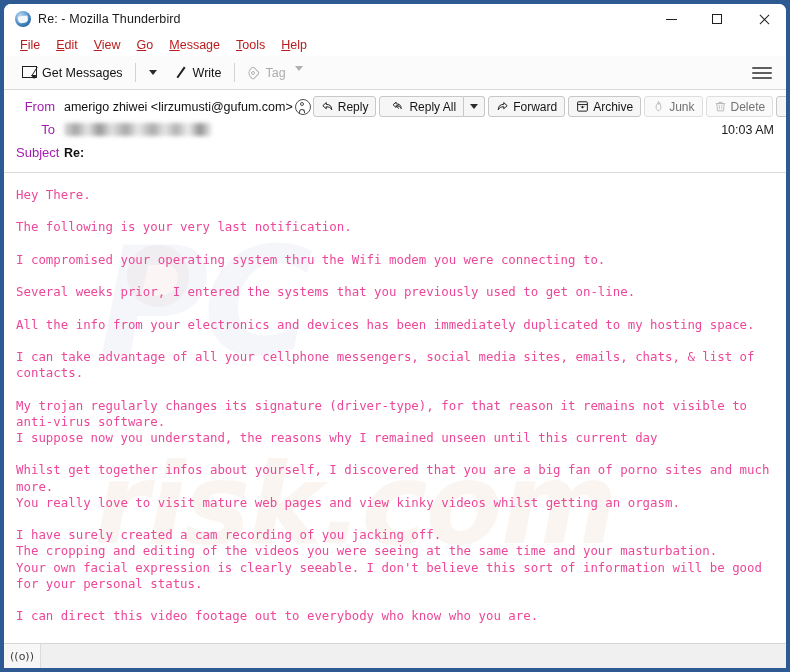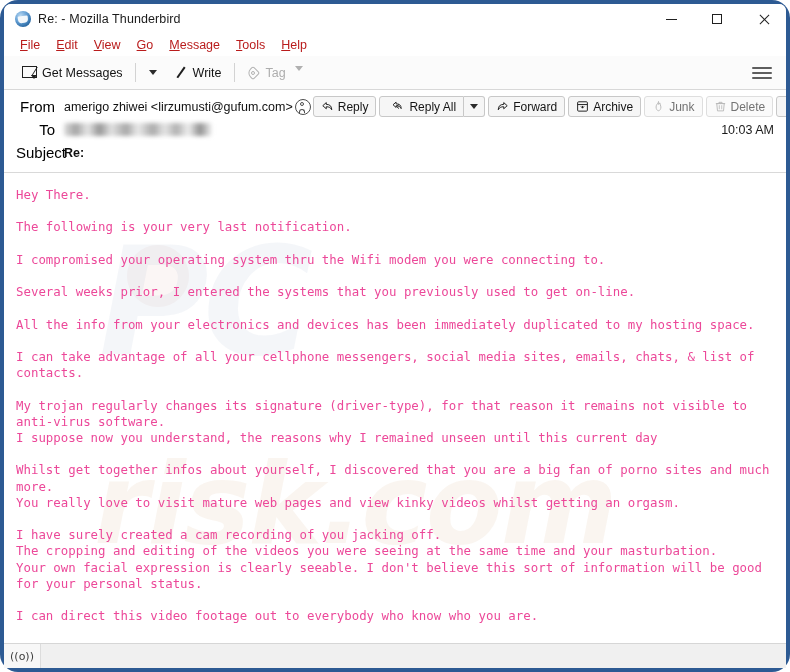--- a/index.html
+++ b/index.html
@@ -15,21 +15,20 @@
     -webkit-font-smoothing: antialiased;
   }
 
   
   #desktop {
     position: relative;
     width: 790px;
     height: 672px;
     background: #2d5a93;
     box-sizing: border-box;
-    border-radius: 18px;
   }
 
   #window {
     position: absolute;
     left: 4px;
     top: 4px;
     width: 782px;
     height: 664px;
     background: #ffffff;
     border-radius: 7px 7px 0 0;
@@ -278,22 +277,22 @@
   }
   .hdr-row {
     display: flex;
     align-items: center;
     min-height: 23px;
   }
   .hdr-label {
     width: 48px;
     min-width: 48px;
     text-align: right;
-    color: #000000;
-    font-size: 15px;
+    color: #a21caf;
+    font-size: 13px;
     padding-right: 9px;
     box-sizing: border-box;
     white-space: nowrap;
   }
   .hdr-value {
     font-size: 12.5px;
     color: #101010;
     white-space: nowrap;
   }
   .hdr-value.bold { font-weight: bold; }

